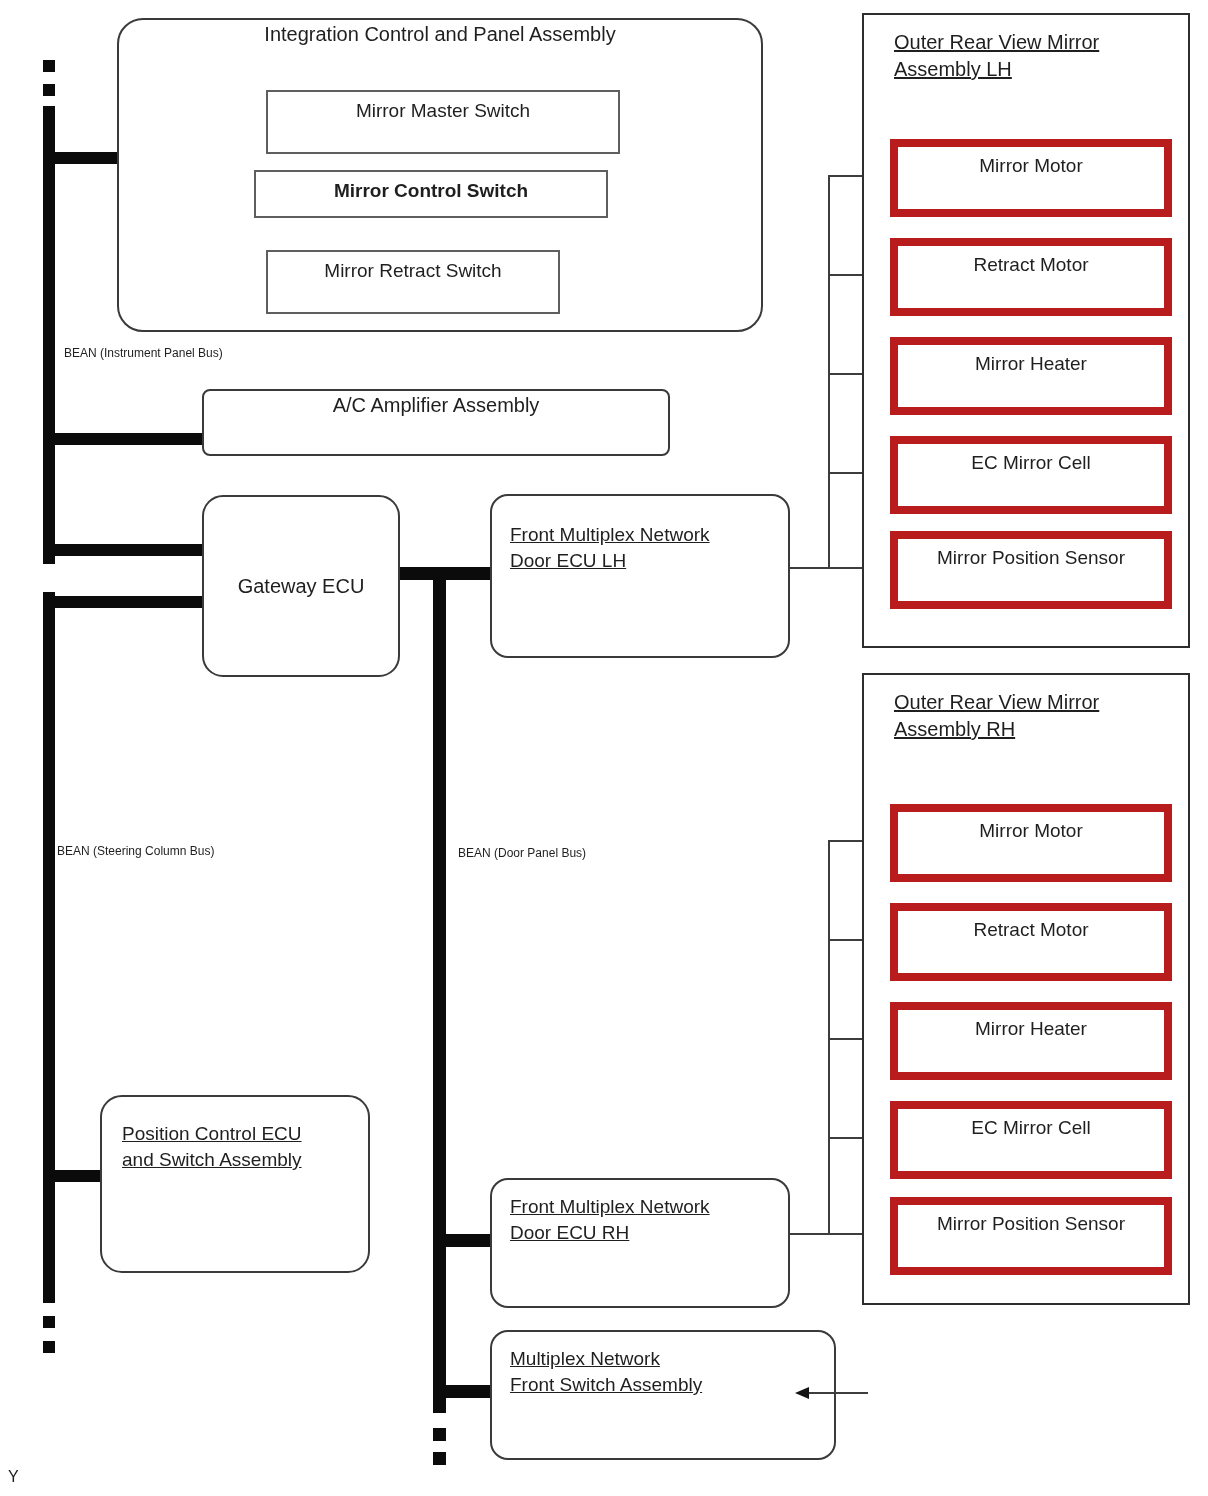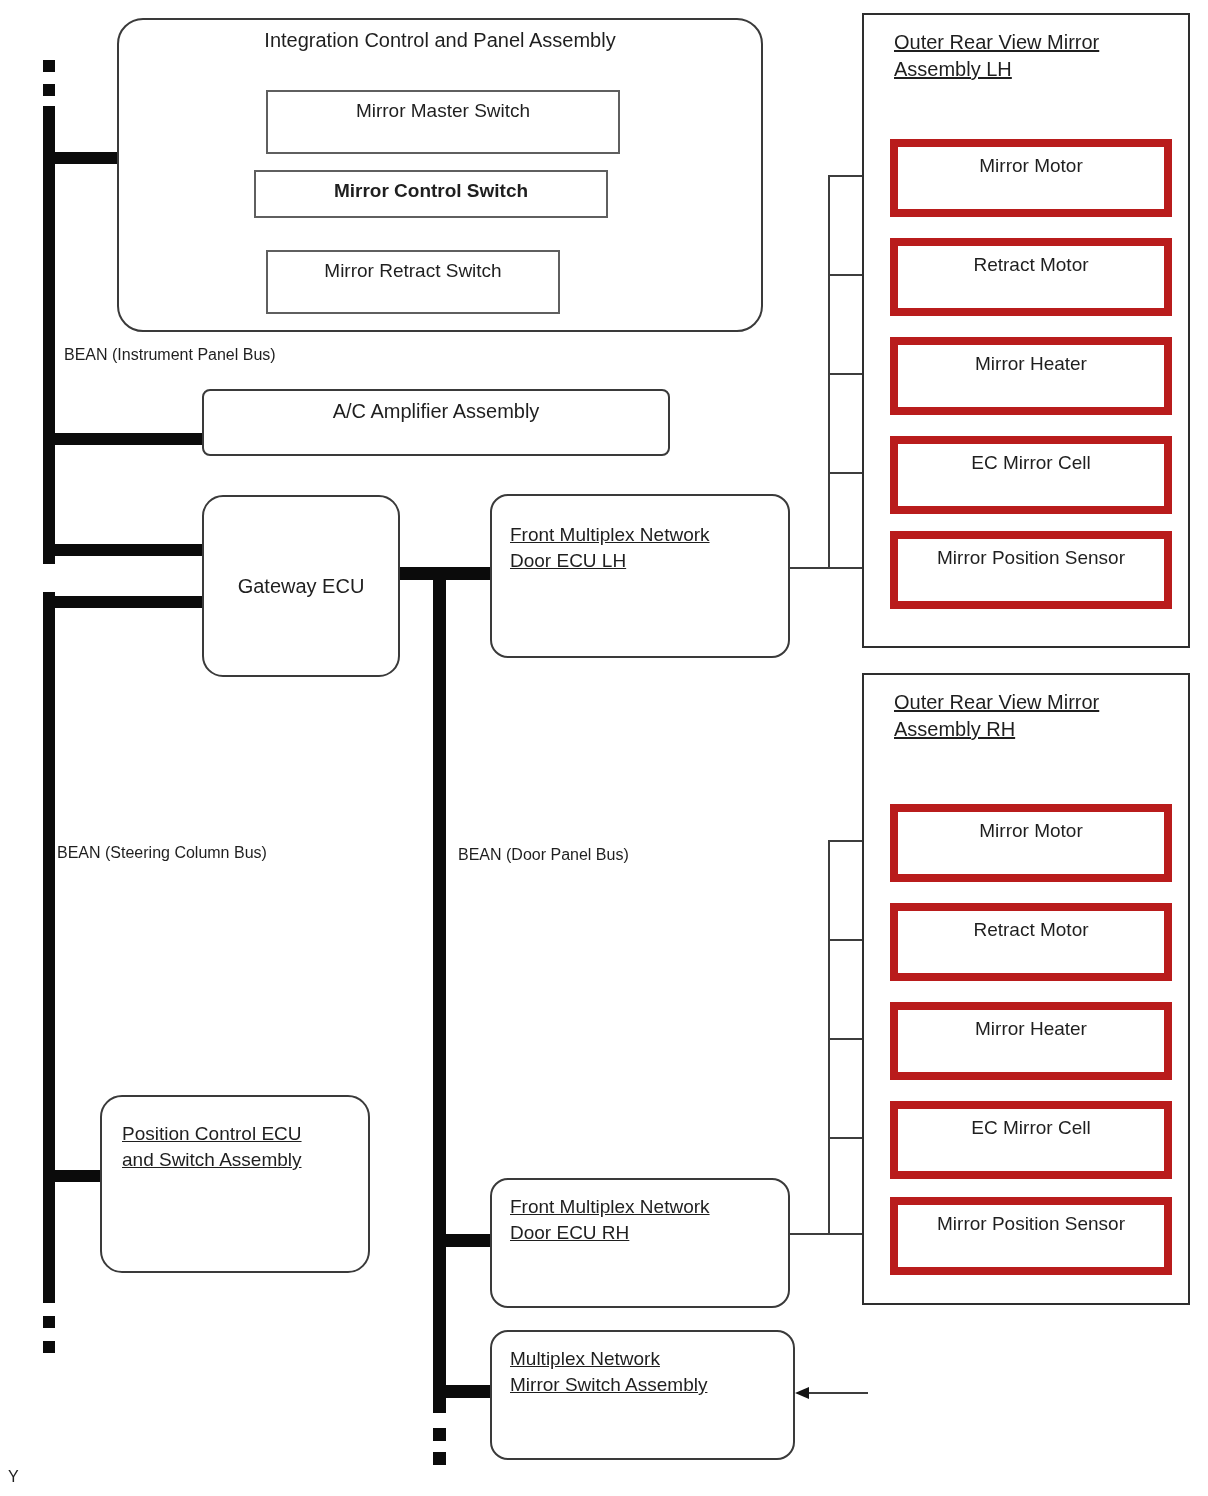--- a/index.html
+++ b/index.html
@@ -20,22 +20,22 @@
   .arrow-r {
     position:absolute; width:0; height:0;
     border-top:6px solid transparent; border-bottom:6px solid transparent;
     border-left:14px solid #141414;
   }
   .arrow-l {
     position:absolute; width:0; height:0;
     border-top:6px solid transparent; border-bottom:6px solid transparent;
     border-right:14px solid #141414;
   }
-  .lbl { position:absolute; font-size:16px; white-space:nowrap; }
-  .title-center { text-align:center; padding-top:9px; font-size:20px; }
+  .lbl { position:absolute; font-size:12px; white-space:nowrap; }
+  .title-center { text-align:center; padding-top:3px; font-size:20px; }
   .txt-center   { text-align:center; padding-top:8px;  font-size:19px; }
   .txt-lines    { font-size:19px; line-height:26px; }
   .flex-center  { display:flex; align-items:center; justify-content:center; font-size:20px; }
   .line-block span { display:block;text-decoration:underline; }
 </style>
 </head>
 <body>
 
 <div class="canvas">
 
@@ -133,21 +133,21 @@
       <span>Outer Rear View Mirror</span>
       <span>Assembly RH</span>
     </div>
     <div class="box comp-box txt-center" style="left:26px; top:129px; width:282px; height:78px;">Mirror Motor</div>
     <div class="box comp-box txt-center" style="left:26px; top:228px; width:282px; height:78px;">Retract Motor</div>
     <div class="box comp-box txt-center" style="left:26px; top:327px; width:282px; height:78px;">Mirror Heater</div>
     <div class="box comp-box txt-center" style="left:26px; top:426px; width:282px; height:78px;">EC Mirror Cell</div>
     <div class="box comp-box txt-center" style="left:26px; top:522px; width:282px; height:78px;">Mirror Position Sensor</div>
   </div>
 
-  <div class="box rounded txt-lines line-block" style="left:490px; top:1330px; width:305px; height:130px; padding:14px 0 0 18px;">
+  <div class="box rounded txt-lines line-block" style="left:490px; top:1330px; width:346px; height:130px; padding:14px 0 0 18px;">
     <span>Multiplex Network</span>
-    <span>Mirror Switch Assembly</span>
+    <span>Front Switch Assembly</span>
   </div>
 
   <div class="thin" style="left:808px; top:1392px; width:60px; height:2px;"></div>
   <div class="arrow-l" style="left:795px; top:1387px;"></div>
 
 </div>
 
 </body></html>

